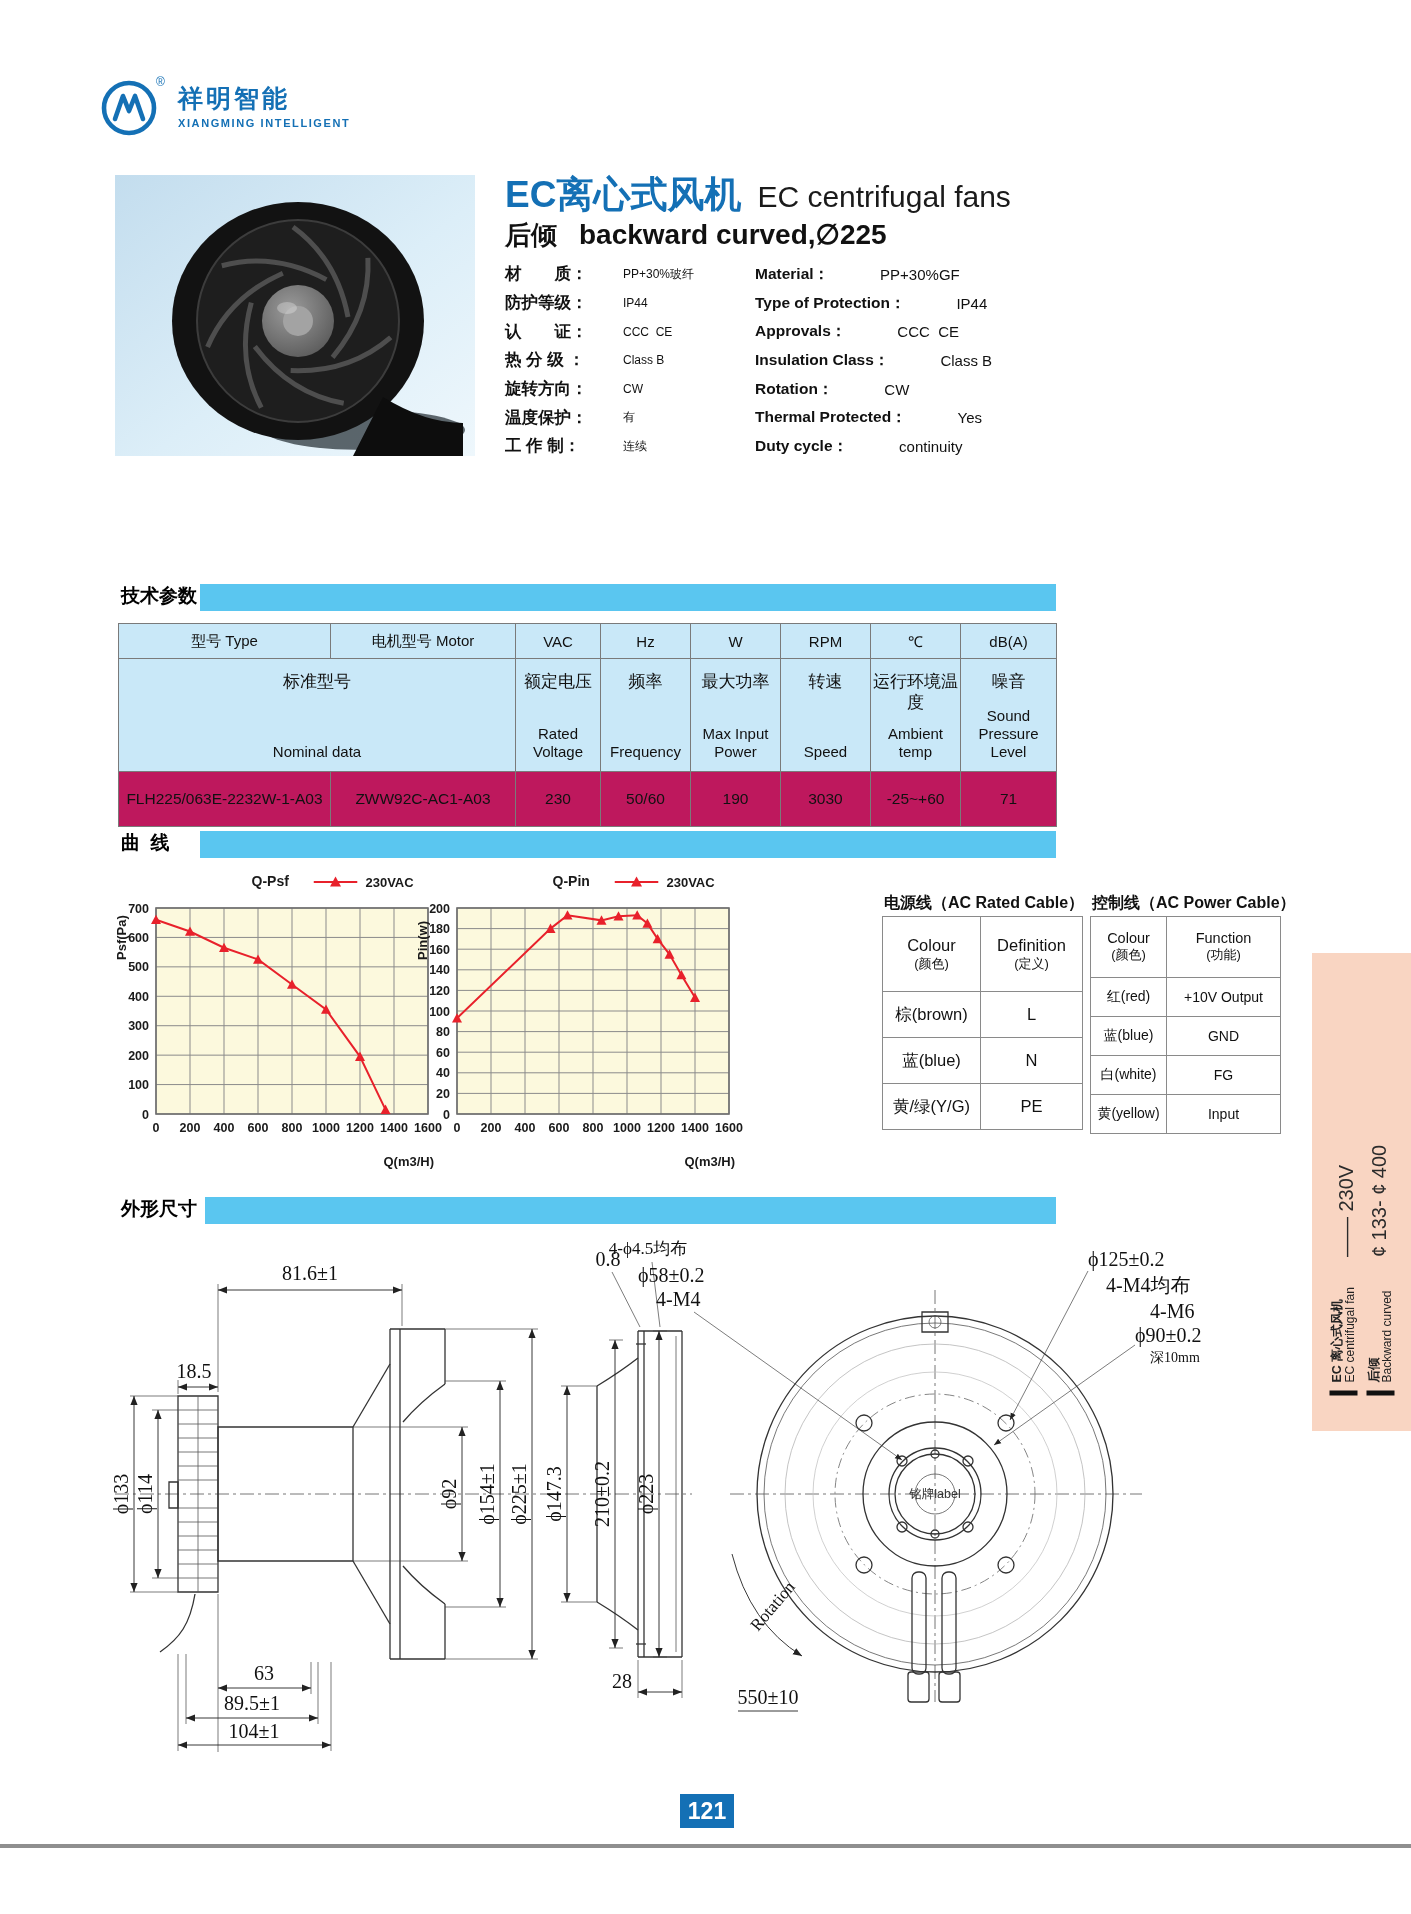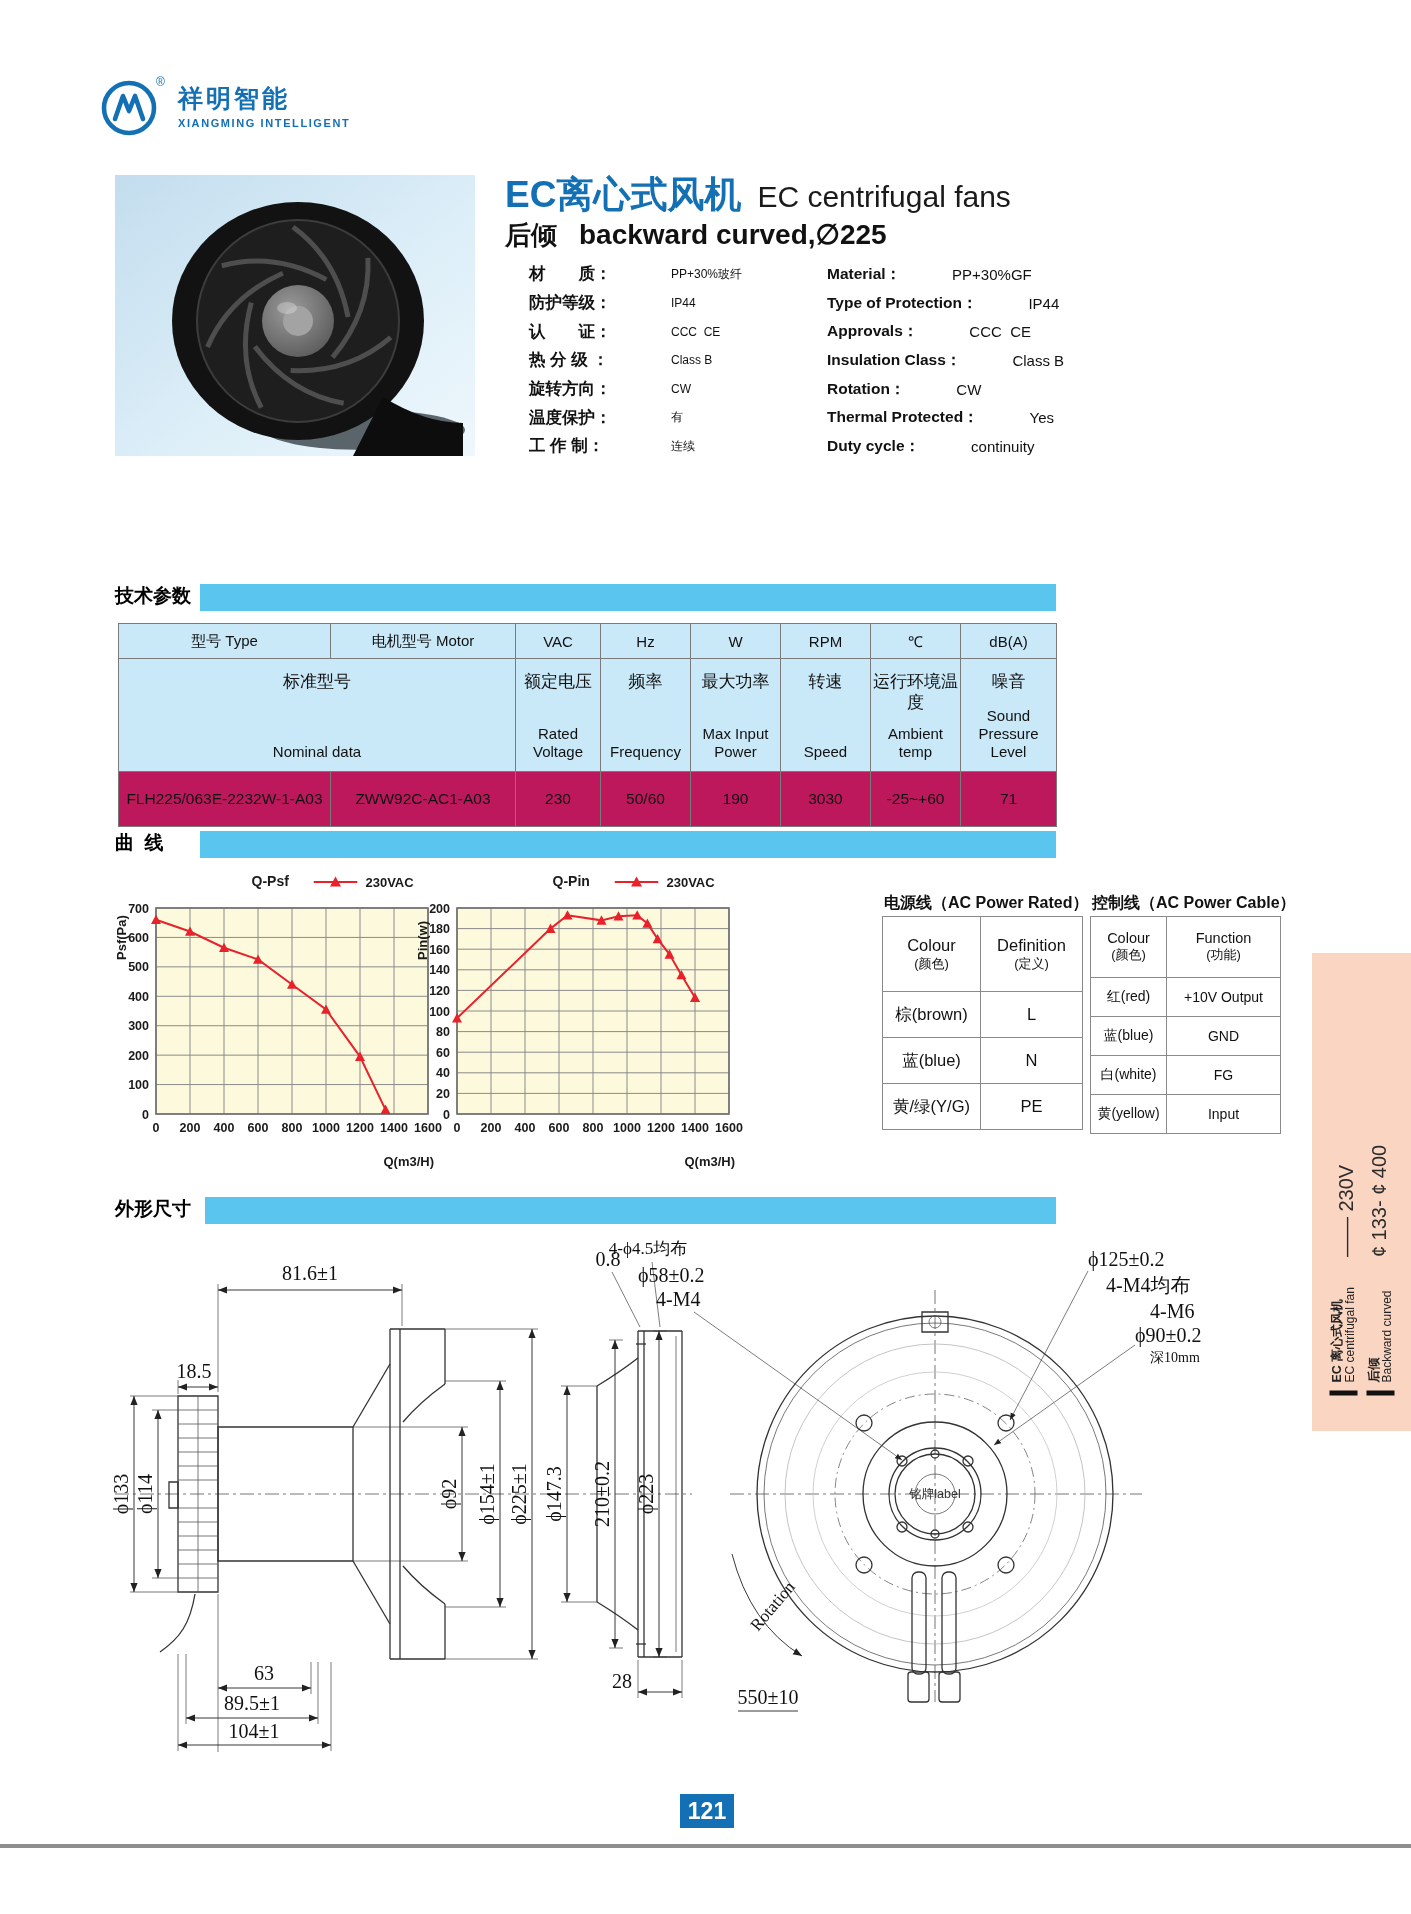--- a/index.html
+++ b/index.html
@@ -19,29 +19,29 @@
   .title-line{left:505px;top:170px;display:flex;align-items:baseline;gap:16px;white-space:nowrap;}
   .title-cn{font-size:37px;font-weight:bold;color:#1470b5;text-align:right;}
   .title-en{font-size:30px;color:#1a1a1a;}
   .sub-line{left:505px;top:218px;display:flex;align-items:baseline;gap:22px;white-space:nowrap;}
   .sub-cn{font-size:26px;font-weight:bold;color:#111;}
   .sub-en{font-size:28px;font-weight:600;color:#111;}
 
   
   .specs{left:505px;top:260px;width:800px;}
   .spec-row{display:flex;height:28.7px;align-items:center;}
-  .spec-cell{white-space:pre-wrap;margin-left:24px;}
+  .spec-cell{white-space:pre-wrap;}
   .cn-label{font-weight:bold;font-size:16.5px;width:118px;}
   .cn-value{font-size:12px;width:122px;}
   .en-label{font-weight:bold;font-size:15.5px;}
   .en-value{font-size:15px;margin-left:20px;}
   .spec-right{margin-left:10px;display:flex;align-items:center;gap:31px;}
 
   
-  .section-title{font-size:19px;font-weight:bold;color:#000;white-space:pre;}
+  .section-title{font-size:19px;font-weight:bold;color:#000;white-space:pre;margin-left:6px;}
   .band{background:#5ac6f0;height:27px;}
 
   
   .ttable{border-collapse:collapse;table-layout:fixed;width:938px;}
   .ttable td{border:1px solid #7a7a7a;text-align:center;vertical-align:middle;padding:0;}
   .hd{background:#c9e8f8;}
   .gwrap{height:112px;display:flex;flex-direction:column;justify-content:space-between;
          align-items:center;padding:12px 2px 10px 2px;box-sizing:border-box;}
   .gcn{font-size:17px;line-height:1.25;}
   .gen{font-size:15px;line-height:1.2;}
@@ -404,21 +404,21 @@
       <path d="M0,-5 L5,4.3 L-5,4.3 Z" transform="translate(188.5,52.360000000000014)" fill="#e8212b"></path>
       <path d="M0,-5 L5,4.3 L-5,4.3 Z" transform="translate(205.5,48.24000000000001)" fill="#e8212b"></path>
       <path d="M0,-5 L5,4.3 L-5,4.3 Z" transform="translate(224.2,47.21000000000001)" fill="#e8212b"></path>
       <path d="M0,-5 L5,4.3 L-5,4.3 Z" transform="translate(234.39999999999998,55.44999999999999)" fill="#e8212b"></path>
       <path d="M0,-5 L5,4.3 L-5,4.3 Z" transform="translate(244.60000000000002,70.9)" fill="#e8212b"></path>
       <path d="M0,-5 L5,4.3 L-5,4.3 Z" transform="translate(256.5,86.35)" fill="#e8212b"></path>
       <path d="M0,-5 L5,4.3 L-5,4.3 Z" transform="translate(268.4,106.94999999999999)" fill="#e8212b"></path>
       <path d="M0,-5 L5,4.3 L-5,4.3 Z" transform="translate(282,129.61)" fill="#e8212b"></path>
     </svg>
 
-  <div class="abs cab-title" style="left:884px;top:893px;">电源线（AC Power Rated）</div>
+  <div class="abs cab-title" style="left:884px;top:893px;">电源线（AC Rated Cable）</div>
   <table class="abs cable" style="left:882px;top:916px;width:200px;">
     <colgroup>
         <col style="width:98px">
         <col style="width:102px">
       </colgroup>
     <tbody>
         <tr>
       <td class="p-h">
             <div>Colour</div>
           <div class="cab-sub">(颜色)</div>

